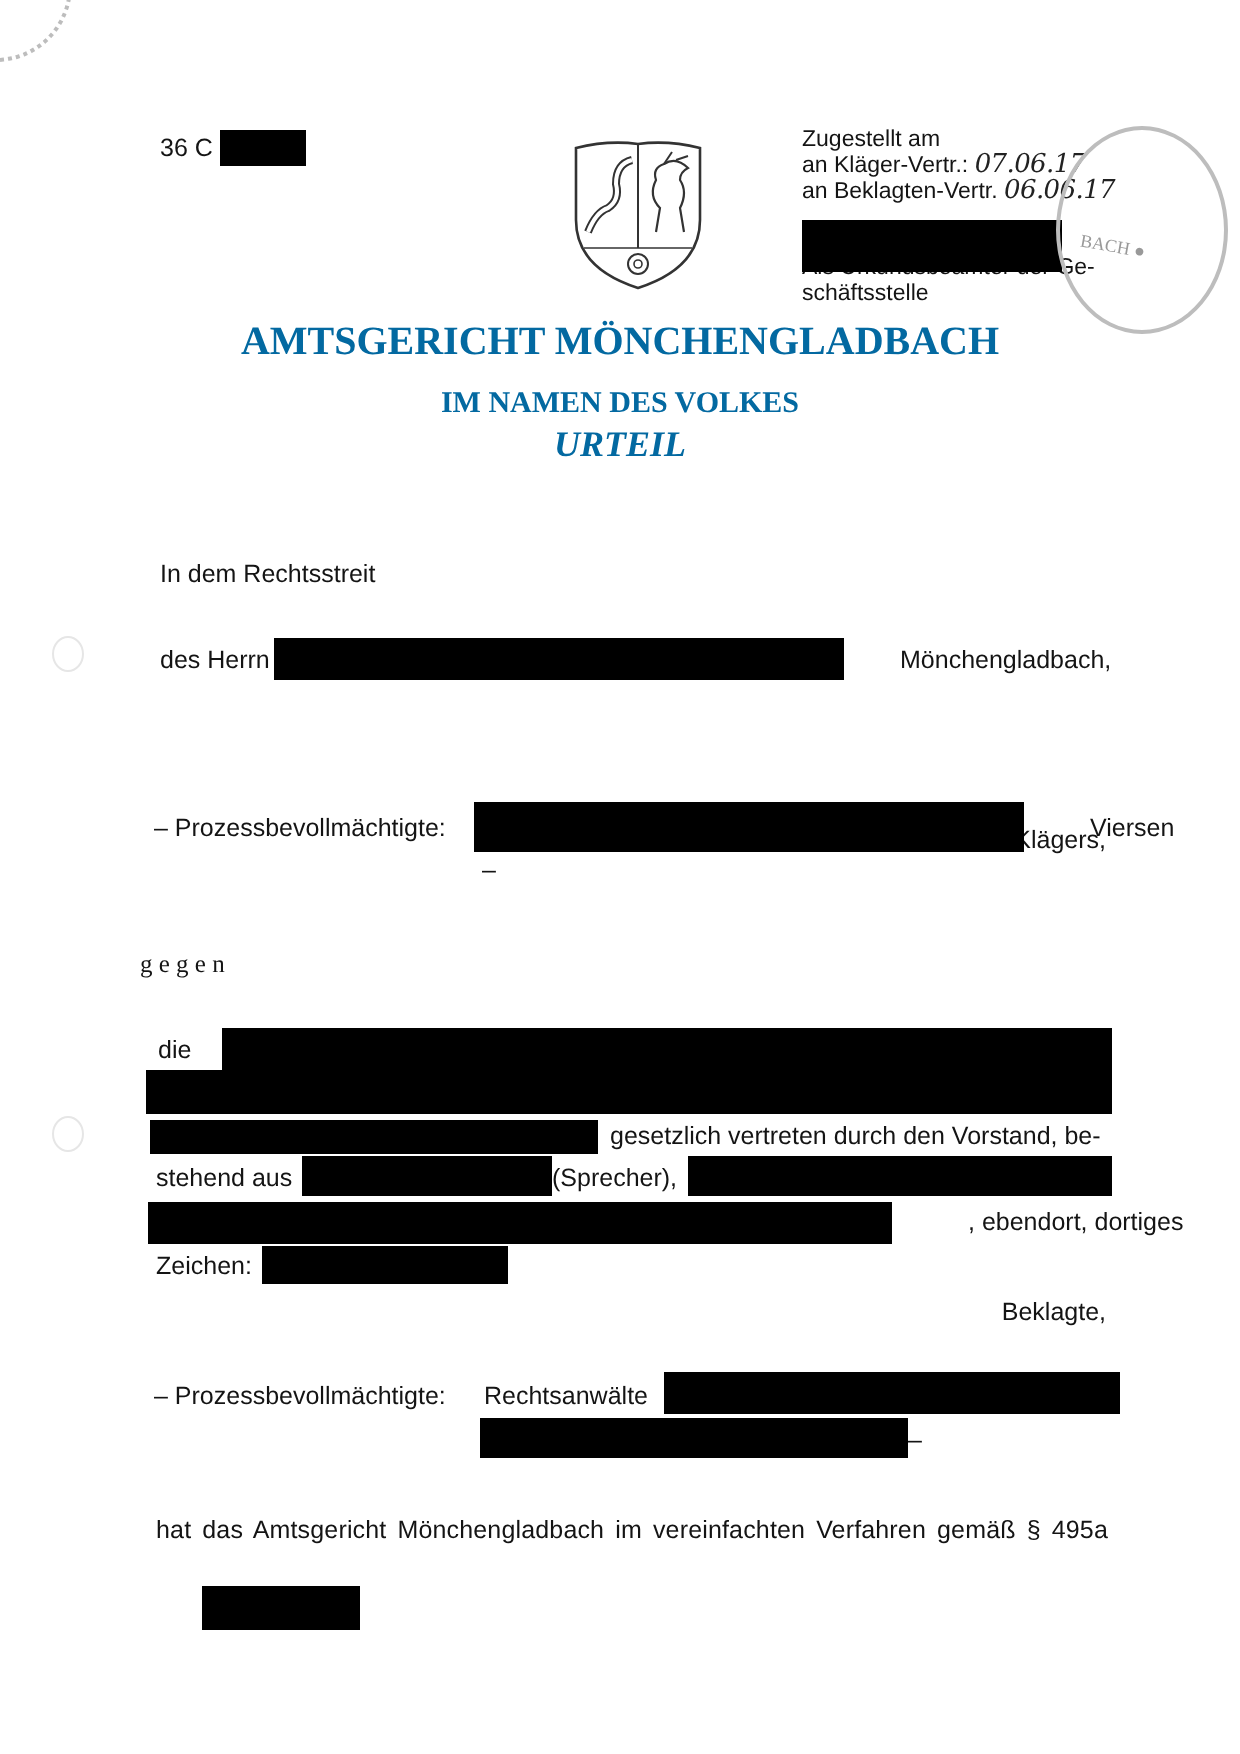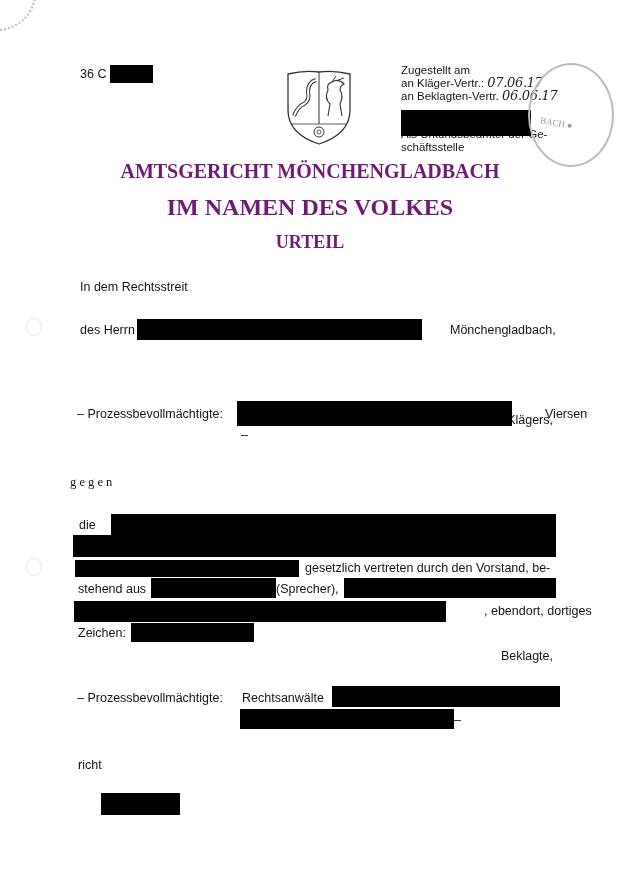--- a/index.html
+++ b/index.html
@@ -1,20 +1,20 @@
 <!DOCTYPE html>
 <html><head>
 <meta charset="utf-8">
 <style>
   html, body { margin:0; padding:0; background:#ffffff; }
   body { width:620px; height:877px; position:relative; overflow:hidden;
          font-family:"Liberation Sans", sans-serif; color:#111; }
   .abs { position:absolute; }
   .sans { font-family:"Liberation Sans", sans-serif; font-size:12.5px; line-height:15px; color:#141414; }
-  .serif-title { font-family:"Liberation Serif", serif; font-weight:bold; color:#701a75; text-align:center; left:0; width:620px; }
+  .serif-title { font-family:"Liberation Serif", serif; font-weight:bold; color:#0369a1; text-align:center; left:0; width:620px; }
   .redact { position:absolute; background:#000; }
   .hw { font-family:"DejaVu Serif", serif; font-style:italic; font-size:13px; color:#222; letter-spacing:-0.3px; }
   .hole { position:absolute; width:14px; height:16px; border:1px solid #e6e6e6; border-radius:50%; }
   .stamp { position:absolute; border:2px solid #bdbdbd; border-radius:50%; }
 </style>
 </head>
 <body>
 
 <div class="stamp" style="left:-40px; top:-45px; width:72px; height:72px; border-style:dotted;"></div>
 
@@ -53,22 +53,22 @@
   <div style="height:26px;"></div>
   <div>Als Urkundsbeamter der Ge-</div>
   <div>schäftsstelle</div>
 </div>
 <div class="redact" style="left:401px; top:110px; width:130px; height:26px;"></div>
 
 <div class="stamp" style="left:528px; top:63px; width:82px; height:100px;"></div>
 <div class="abs" style="left:540px; top:118px; font-family:'Liberation Serif', serif; font-size:9px; color:#999; transform:rotate(10deg);">BACH ●</div>
 
 <div class="abs serif-title" style="top:160px; font-size:20px;">AMTSGERICHT MÖNCHENGLADBACH</div>
-<div class="abs serif-title" style="top:194px; font-size:24px;">IM NAMEN DES VOLKES</div>
-<div class="abs serif-title" style="top:232px; font-size:18px;">URTEIL</div>
+<div class="abs serif-title" style="top:194px; font-size:15px;">IM NAMEN DES VOLKES</div>
+<div class="abs serif-title" style="top:212px; font-size:18px;font-style:italic;">URTEIL</div>
 
 <div class="abs sans" style="left:80px; top:280px;">In dem Rechtsstreit</div>
 
 <div class="abs sans" style="left:80px; top:323px;">des Herrn</div>
 <div class="redact" style="left:137px; top:319px; width:285px; height:21px;"></div>
 <div class="abs sans" style="left:422px; top:323px;margin-left:28px;">Mönchengladbach,</div>
 <div class="abs sans" style="right:67px; top:367px; text-align:right;margin-top:46px;">Klägers,</div>
 
 <div class="abs sans" style="left:77px; top:407px;">– Prozessbevollmächtigte:</div>
 <div class="redact" style="left:237px; top:401px; width:275px; height:25px;"></div>
@@ -96,15 +96,15 @@
 
 <div class="abs sans" style="right:67px; top:649px; ">Beklagte,</div>
 
 <div class="abs sans" style="left:77px; top:691px;">– Prozessbevollmächtigte:</div>
 <div class="abs sans" style="left:242px; top:691px;">Rechtsanwälte</div>
 <div class="redact" style="left:332px; top:686px; width:228px; height:21px;"></div>
 <div class="redact" style="left:240px; top:709px; width:214px; height:20px;"></div>
 <div class="abs sans" style="left:454px; top:713px;">–</div>
 
 <div class="abs sans" style="left:78px; top:754px; width:476px; line-height:23px;">
-  <div>richt</div>
+  <div style="text-align:justify; text-align-last:justify; white-space:nowrap; letter-spacing:0.08px;">hat das Amtsgericht Mönchengladbach im vereinfachten Verfahren gemäß § 495a</div>
 </div>
 <div class="redact" style="left:101px; top:793px; width:79px; height:22px;"></div>
 
 </body></html>

